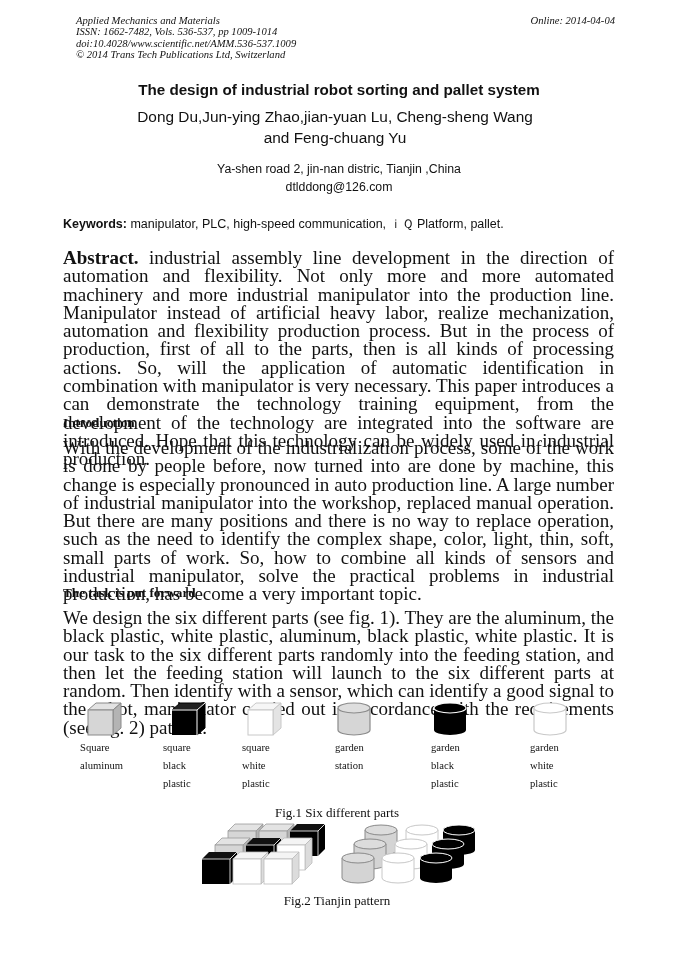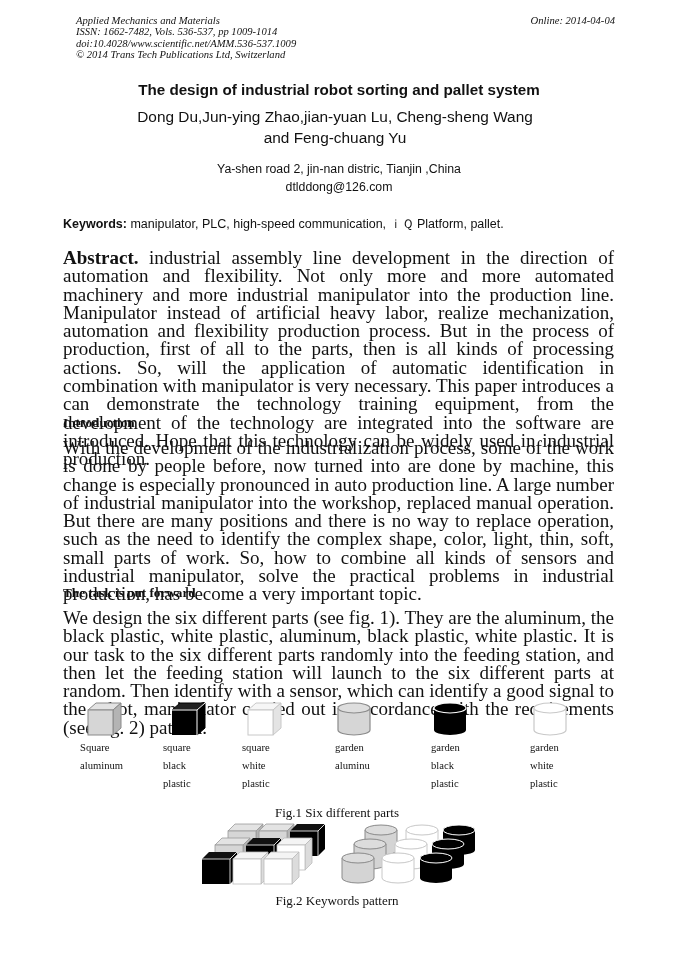--- a/index.html
+++ b/index.html
@@ -102,21 +102,21 @@
     <div>black</div>
     <div>plastic</div>
   </div>
   <div class="fig-item serif" style="left:242px;top:739px;">
     <div>square</div>
     <div>white</div>
     <div>plastic</div>
   </div>
   <div class="fig-item serif" style="left:335px;top:739px;">
     <div>garden</div>
-    <div>aluminu</div>
+    <div>station</div>
   </div>
   <div class="fig-item serif" style="left:431px;top:739px;">
     <div>garden</div>
     <div>black</div>
     <div>plastic</div>
   </div>
   <div class="fig-item serif" style="left:530px;top:739px;">
     <div>garden</div>
     <div>white</div>
     <div>plastic</div>
@@ -182,14 +182,14 @@
 
     <use href="#yg" x="16" y="16"></use>
     <use href="#yw" x="57" y="16"></use>
     <use href="#yb" x="94" y="16"></use>
 
     <use href="#yg" x="4" y="30"></use>
     <use href="#yw" x="44" y="30"></use>
     <use href="#yb" x="82" y="30"></use>
   </svg>
 
-  <div class="caption serif" style="top:893px;">Fig.2 Keywords pattern</div>
+  <div class="caption serif" style="top:893px;">Fig.2 Tianjin pattern</div>
 </div>
 
 </body></html>

